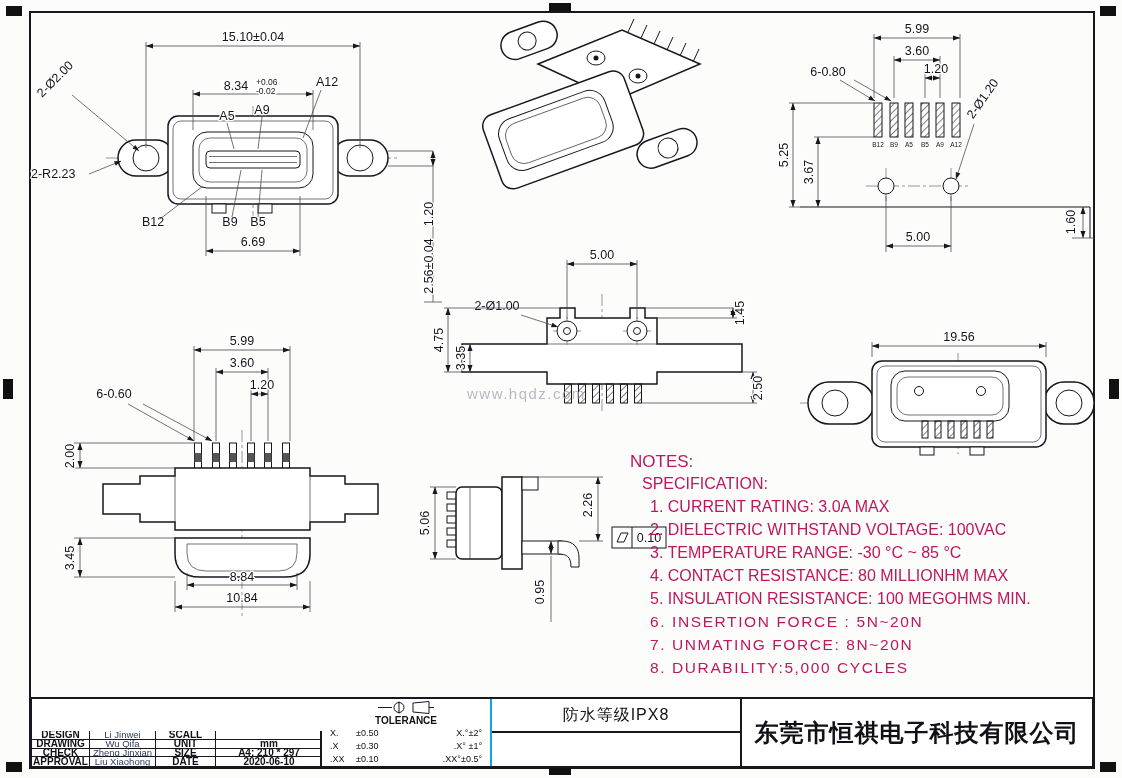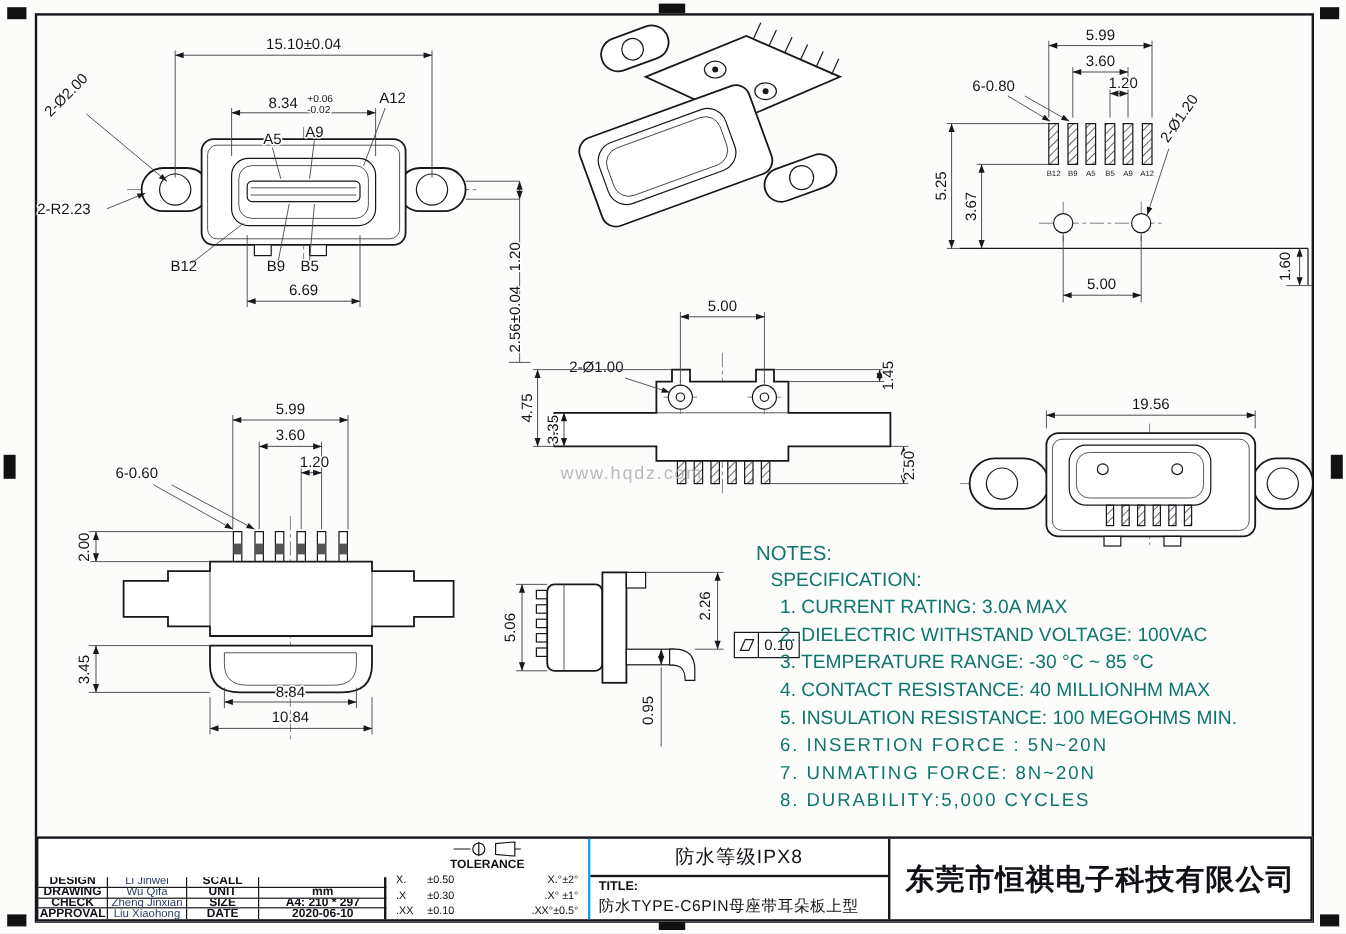--- a/index.html
+++ b/index.html
@@ -13,21 +13,21 @@
   .dim {fill:none;stroke:#44444c;stroke-width:0.8;}
   .cl  {fill:none;stroke:#6a6a72;stroke-width:0.7;stroke-dasharray:12 3 3 3;}
   .pin {fill:url(#hatch);stroke:#17171d;stroke-width:1;}
   svg text{font-family:"Liberation Sans",sans-serif;fill:#14141a;
            stroke:#ffffff;stroke-width:2.6px;paint-order:stroke;stroke-linejoin:round;}
   .dtxt{font-size:12.5px;}
   .ttxt{font-size:8.5px;}
   .ptxt{font-size:6.5px;stroke-width:1.4px;}
   .wm  {font-size:15px;fill:#a7abb2;stroke:none;letter-spacing:1.5px;opacity:.8;}
   
-  .notes{position:absolute;left:630px;top:452px;width:472px;color:#0f766e;}
+  .notes{position:absolute;left:630px;top:452px;width:472px;color:#be185d;}
   .notes-h{font-size:17px;}
   .notes-sh{font-size:16px;margin:3px 0 2px 12px;}
   .notes-list{margin:2px 0 4px 20px;padding:0;list-style:none;font-size:16px;line-height:23px;}
   .notes-list li:nth-child(n+6){letter-spacing:1.6px;font-size:15.5px;}
   
   .tb{position:absolute;left:30px;top:697px;width:1064px;height:71px;display:flex;
       border:2px solid #17171d;box-sizing:border-box;background:#fff;color:#101016;}
   .tb-people{width:290px;display:grid;grid-template-columns:58px 66px 60px 106px;
              grid-auto-rows:1fr;border-right:2px solid #17171d;box-sizing:border-box;margin-top:32px;}
   .tbc{border-right:1px solid #17171d;border-bottom:1px solid #17171d;display:flex;
@@ -425,21 +425,21 @@
   </g>
 </svg>
 
 <div class="notes">
   <div class="notes-h">NOTES:</div>
   <div class="notes-sh">SPECIFICATION:</div>
   <ol class="notes-list">
     <li>1. CURRENT RATING: 3.0A MAX</li>
     <li>2. DIELECTRIC WITHSTAND VOLTAGE: 100VAC</li>
     <li>3. TEMPERATURE RANGE: -30 °C ~ 85 °C</li>
-    <li>4. CONTACT RESISTANCE: 40 MILLIONHM MAX</li>
+    <li>4. CONTACT RESISTANCE: 80 MILLIONHM MAX</li>
     <li>5. INSULATION RESISTANCE: 100 MEGOHMS MIN.</li>
     <li>6. INSERTION FORCE : 5N~20N</li>
     <li>7. UNMATING FORCE: 8N~20N</li>
     <li>8. DURABILITY:5,000 CYCLES</li>
   </ol>
 </div>
 
 <div class="tb">
   <div class="tb-people">
     <div class="tbc role">DESIGN</div>
@@ -486,22 +486,18 @@
     </div>
     <div class="tol-row">
       <span class="c1">.XX</span>
       <span class="c2">±0.10</span>
       <span class="c3">.XX°±0.5°</span>
     </div>
   </div>
 
   <div class="tb-mid">
     <div class="tb-waterproof">防水等级IPX8</div>
-    <div class="tb-titlearea">
-      <div class="tb-titlelabel">TITLE:</div>
-      <div class="tb-titletext">防水TYPE-C6PIN母座带耳朵板上型</div>
-    </div>
   </div>
 
   <div class="tb-company">东莞市恒祺电子科技有限公司</div>
 </div>
 
 </div>
 
 </body></html>

